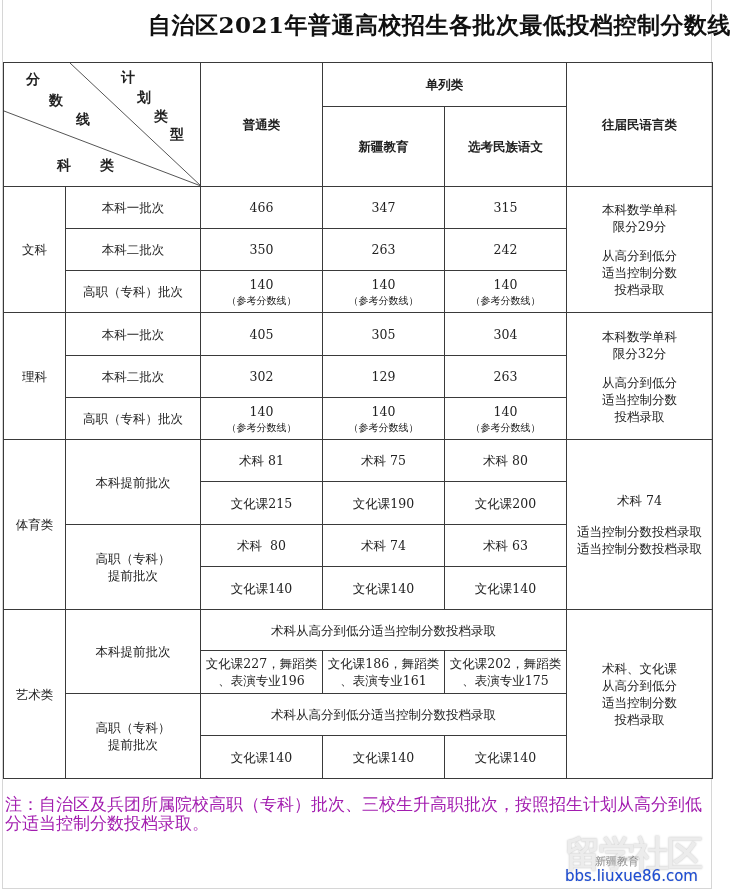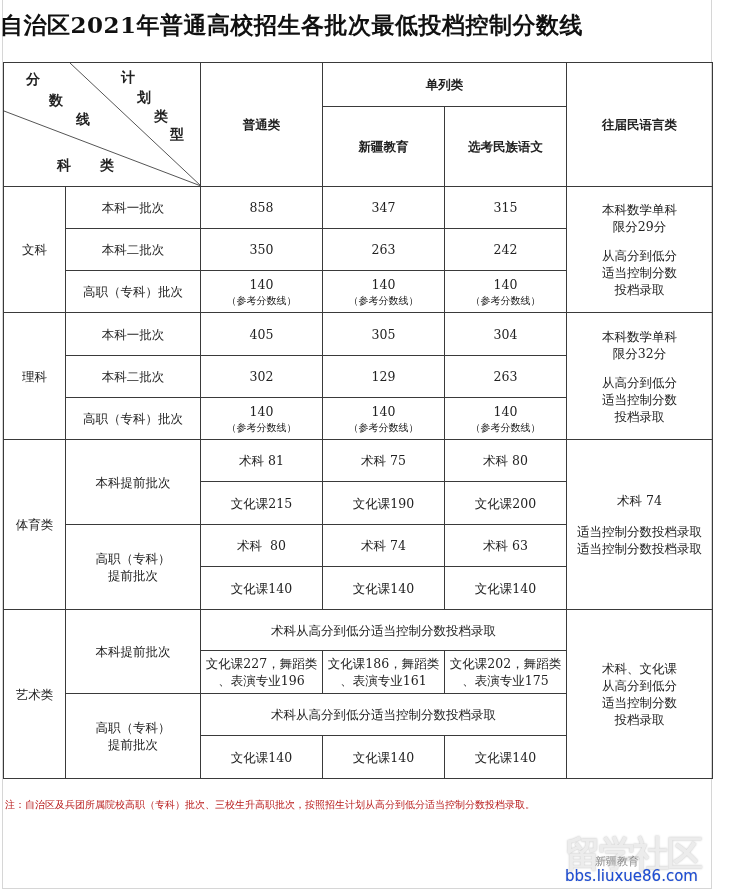--- a/index.html
+++ b/index.html
@@ -1,39 +1,39 @@
 <!DOCTYPE html>
 <html><head>
 <meta charset="utf-8">
 <style>
   html, body { margin: 0; padding: 0; background: #ffffff; }
   body { width: 731px; height: 893px; position: relative; overflow: hidden;
          font-family: "DejaVu Serif", "Liberation Serif", serif; color: #111; }
   .frame { position: absolute; left: 2px; top: 0; width: 710px; height: 889px;
            border: 1px solid #d6d6d6; border-top: none; box-sizing: border-box; }
-  .title { position: absolute; left: 0; top: 10px; width: 731px; text-align: left;
+  .title { position: absolute; left: 0; top: 10px; width: 731px; text-align: right;
            font-size: 23px; font-weight: bold; letter-spacing: 0.5px;
            font-family: "DejaVu Serif", "Liberation Serif", serif; }
   table.grid { position: absolute; left: 3px; top: 62px; border-collapse: collapse;
                table-layout: fixed; width: 709px; }
   table.grid td { border: 1.5px solid #3a3a3a; text-align: center; vertical-align: middle;
                   padding: 0; font-size: 12.5px; line-height: 17px;
                   font-family: "DejaVu Serif", "Liberation Serif", serif; color: #222; }
   td.bold { font-weight: normal; font-size: 14.5px; color: #111;
             font-family: "DejaVu Sans", "Liberation Sans", sans-serif; }
   td.hdr { font-weight: bold; font-size: 14.5px; color: #111;
            font-family: "DejaVu Sans", "Liberation Sans", sans-serif; }
   td.note { font-size: 12.5px; line-height: 17px; font-family: "DejaVu Sans", "Liberation Sans", sans-serif; }
   .small { font-size: 10px; line-height: 15px; font-family: "DejaVu Sans", "Liberation Sans", sans-serif; }
   .diag { position: relative; height: 123px; overflow: hidden; }
   .diag svg { position: absolute; left: 0; top: 0; }
   .diag span { position: absolute; font-weight: bold; font-size: 14px;
                font-family: "DejaVu Sans", "Liberation Sans", sans-serif; }
-  .footnote { position: absolute; left: 5px; top: 795px; width: 710px; font-size: 10px;
-              line-height: 19px; color: #b91c1c; font-family: "DejaVu Sans", "Liberation Sans", sans-serif; }
+  .footnote { position: absolute; left: 5px; top: 795px; width: 710px; font-size: 17px;
+              line-height: 19px; color: #a21caf; font-family: "DejaVu Sans", "Liberation Sans", sans-serif; }
   .wm { position: absolute; left: 565px; top: 830px; width: 150px; height: 60px; }
   .wm .big { position: absolute; left: 0; top: 0; font-size: 36px; font-weight: bold; color: #ececec;
              font-family: "DejaVu Sans", "Liberation Sans", sans-serif;
              text-shadow: 0 0 2px #bdbdbd; letter-spacing: -2px; }
   .wm .url { position: absolute; left: 0; top: 37px; font-size: 15px; color: #1d4ed8;
              text-shadow: 0 0 1px #b0b0b0; font-family: "DejaVu Sans", "Liberation Sans", sans-serif; }
   .wm .sub { position: absolute; left: 30px; top: 24px; font-size: 11px; color: #8a8a8a;
              font-family: "DejaVu Sans", "Liberation Sans", sans-serif; }
 </style>
 </head>
@@ -77,21 +77,21 @@
     <td rowspan="2" class="hdr">往届民语言类</td>
   </tr>
   <tr style="height:80px">
     <td class="hdr">新疆教育</td>
     <td class="hdr">选考民族语文</td>
   </tr>
 
   <tr style="height:42px">
     <td rowspan="3" class="bold">文科</td>
     <td class="bold">本科一批次</td>
-    <td>858</td>
+    <td>466</td>
     <td>347</td>
     <td>315</td>
     <td rowspan="3" class="note">
       <div>本科数学单科</div>
       <div>限分29分</div>
       <div style="height:12px"></div>
       <div>从高分到低分</div>
       <div>适当控制分数</div>
       <div>投档录取</div>
     </td>

